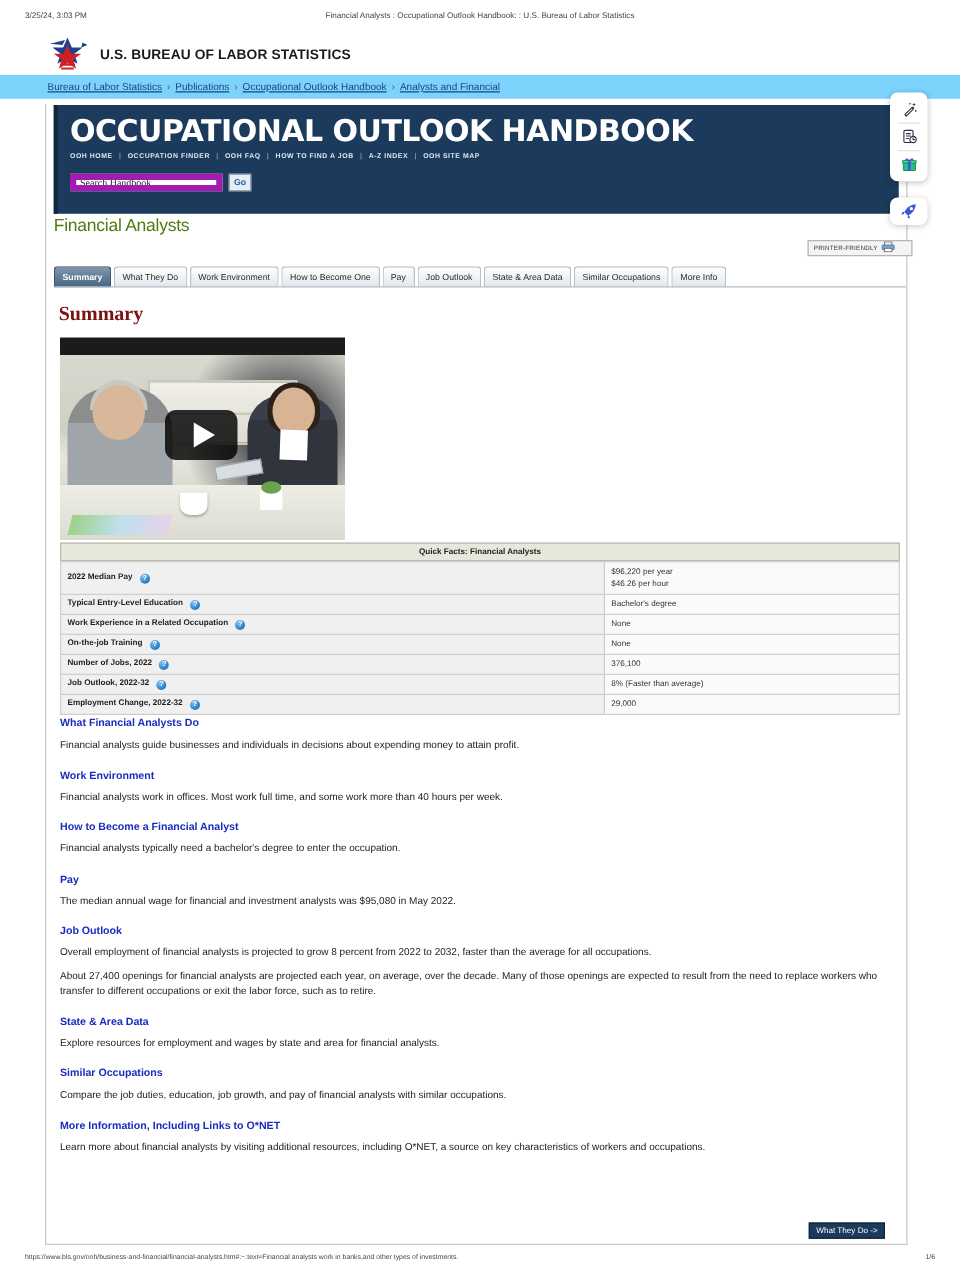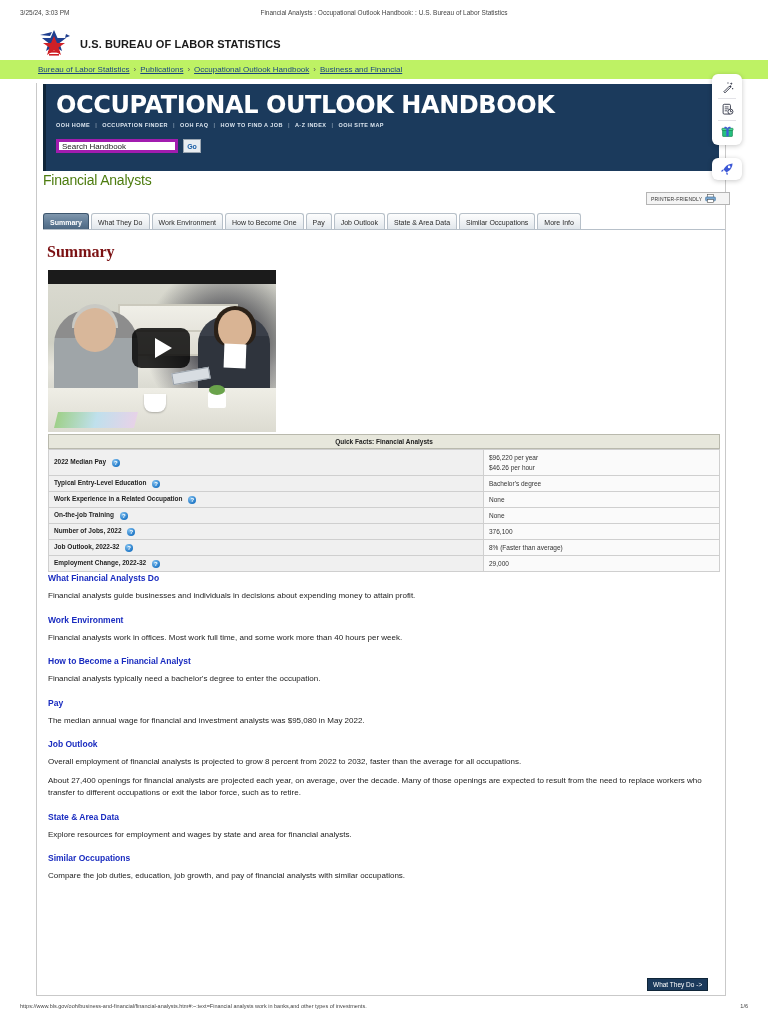--- a/index.html
+++ b/index.html
@@ -33,21 +33,21 @@
   .bls-logo { margin-left: 36px; width: 36px; height: 30px; position: relative; }
   .bls-name {
     margin-left: 8px;
     font-size: 11px; font-weight: bold; color: #1a1a1a;
     letter-spacing: .1px;
   }
 
   
   .crumb-band {
     position: absolute; top: 60px; left: 0; width: 768px; height: 19px;
-    background: #bef264;
+    background: #7dd3fc;
     display: flex; align-items: center;
     padding-left: 38px;
     font-size: 8px;
   }
   .crumb-band a { color: #1a4480; text-decoration: underline; }
   .crumb-sep { color: #555; margin: 0 4px; font-size: 8px; }
 
   
   .card {
     position: absolute; top: 83px; left: 36px;
@@ -77,22 +77,22 @@
     margin-top: 4px;
     font-size: 5.5px; color: #dce6f0; letter-spacing: .45px;
     font-weight: bold;
   }
   .ooh-nav a { color: #dce6f0; text-decoration: none; }
   .ooh-nav .bar { color: #7f93a8; margin: 0 5px; }
   .ooh-search { margin-top: 11px; display: flex; align-items: center; }
   .ooh-search input {
     width: 122px; height: 14px;
     font-size: 8px; padding: 0 3px;
-    border: 3px solid #a21caf; background: #fff; color: #222;
-    font-family: Liberation Sans, sans-serif;
+    border: 5px solid #a21caf; background: #fff; color: #222;
+    font-family: Liberation Serif, serif;
   }
   .ooh-search .go {
     margin-left: 5px; width: 18px; height: 14px;
     background: #e8edf2; border: 1px solid #9aa5b1;
     font-size: 7px; color: #1b5fa8; font-weight: bold;
     display: flex; align-items: center; justify-content: center;
     cursor: pointer;
   }
 
   
@@ -352,21 +352,21 @@
     <span class="bls-name">U.S. BUREAU OF LABOR STATISTICS</span>
   </div>
 
   <div class="crumb-band">
     <a>Bureau of Labor Statistics</a>
     <span class="crumb-sep">›</span>
     <a>Publications</a>
     <span class="crumb-sep">›</span>
     <a>Occupational Outlook Handbook</a>
     <span class="crumb-sep">›</span>
-    <a>Business and Financial</a>
+    <a>Analysts and Financial</a>
   </div>
 
   <div class="card"></div>
 
   <div class="ooh-banner">
     <div class="ooh-title">OCCUPATIONAL OUTLOOK HANDBOOK</div>
     <div class="ooh-nav">
       <a>OOH HOME</a><span class="bar">|</span><a>OCCUPATION FINDER</a><span class="bar">|</span><a>OOH FAQ</a><span class="bar">|</span><a>HOW TO FIND A JOB</a><span class="bar">|</span><a>A-Z INDEX</a><span class="bar">|</span><a>OOH SITE MAP</a>
     </div>
     <div class="ooh-search">
@@ -504,20 +504,24 @@
       <p class="sec-p">About 27,400 openings for financial analysts are projected each year, on average, over the decade. Many of those openings are expected to result from the need to replace workers who transfer to different occupations or exit the labor force, such as to retire.</p>
     </div>
     <div class="sec">
       <a class="sec-h">State &amp; Area Data</a>
       <p class="sec-p">Explore resources for employment and wages by state and area for financial analysts.</p>
     </div>
     <div class="sec">
       <a class="sec-h">Similar Occupations</a>
       <p class="sec-p">Compare the job duties, education, job growth, and pay of financial analysts with similar occupations.</p>
     </div>
+    <div class="sec">
+      <a class="sec-h">More Information, Including Links to O*NET</a>
+      <p class="sec-p">Learn more about financial analysts by visiting additional resources, including O*NET, a source on key characteristics of workers and occupations.</p>
+    </div>
   </div>
 
   <div class="next-btn">What They Do -&gt;</div>
 
   <div class="print-footer">
     <span class="pf-url">https://www.bls.gov/ooh/business-and-financial/financial-analysts.htm#:~:text=Financial analysts work in banks,and other types of investments.</span>
     <span class="pf-page">1/6</span>
   </div>
 
   <div class="rail">

